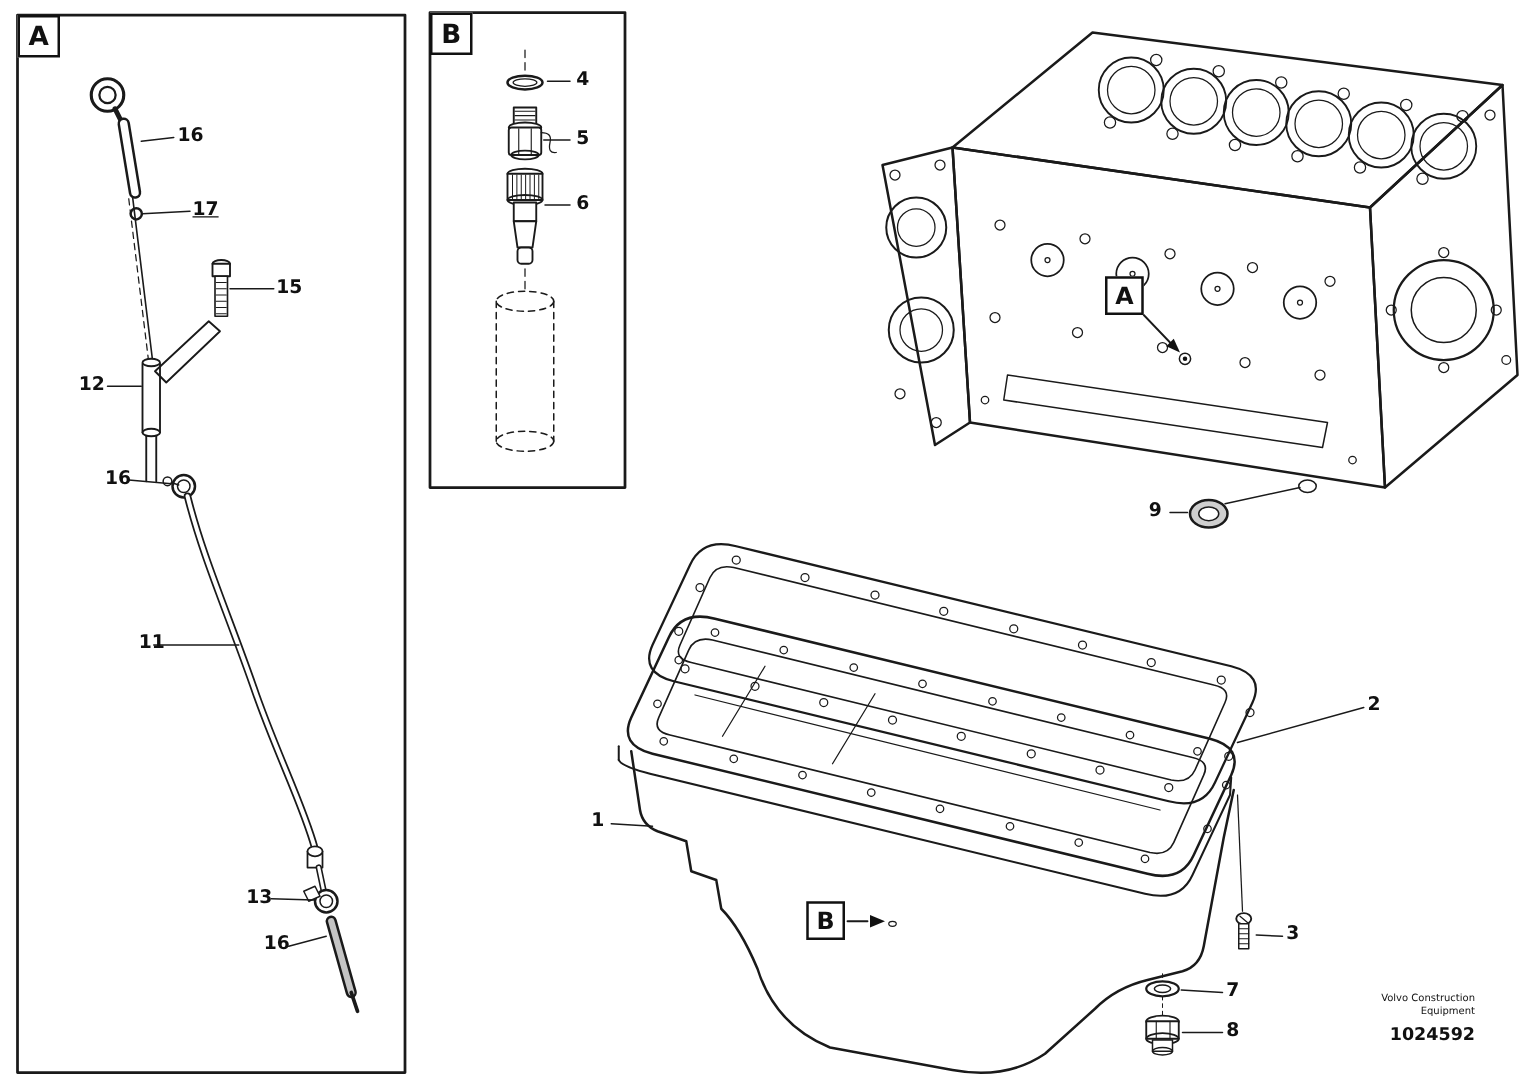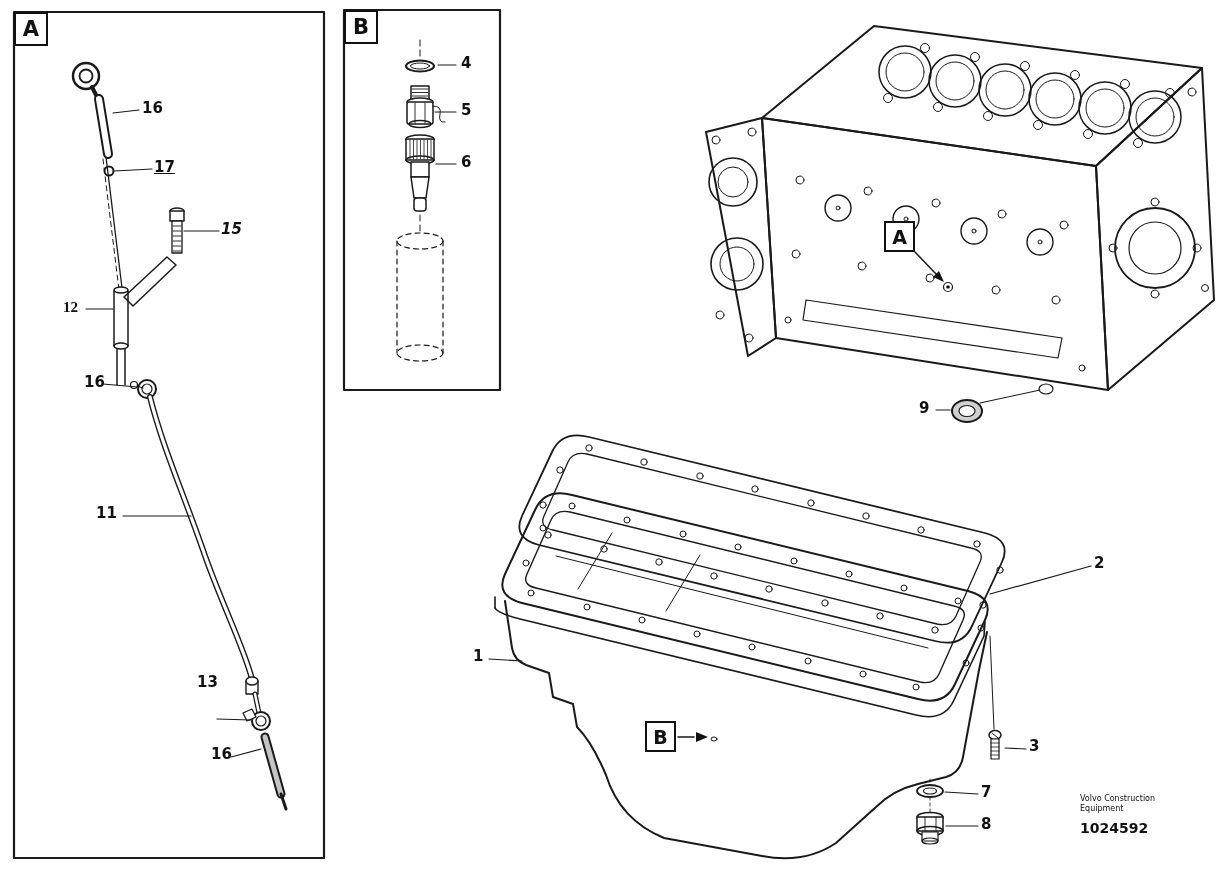--- a/index.html
+++ b/index.html
@@ -14,25 +14,25 @@
   }
   .callout-box {
     position:absolute; background:#fff; border:2px solid #111;
     display:flex; align-items:center; justify-content:center;
     font-weight:bold; box-sizing:border-box;
   }
   .panel-letter { width:34px; height:34px; font-size:21px; }
   .ref-letter { width:31px; height:31px; font-size:19px; }
   .footer-brand {
     position:absolute; left:1080px; top:794px; width:100px;
-    font-size:8px; text-align:left; line-height:1.3;
+    font-size:8px; text-align:right; line-height:1.3;
   }
   .footer-number {
     position:absolute; left:1080px; top:820px; width:100px;
-    font-size:14px; font-weight:bold; text-align:left;
+    font-size:14px; font-weight:bold; text-align:right;
   }
 </style>
 </head>
 <body>
 
 <div class="canvas">
 
   <svg class="linework" width="1221" height="871" viewBox="0 0 1221 871" fill="none" stroke="#1a1a1a" stroke-width="1.5" stroke-linecap="round" stroke-linejoin="round">
 
     <g>
@@ -377,25 +377,25 @@
   <span class="part-label" style="left:473px;  top:649px;">1</span>
   <span class="part-label" style="left:1094px; top:556px;">2</span>
   <span class="part-label" style="left:1029px; top:739px;">3</span>
   <span class="part-label" style="left:461px;  top:56px;">4</span>
   <span class="part-label" style="left:461px;  top:103px;">5</span>
   <span class="part-label" style="left:461px;  top:155px;">6</span>
   <span class="part-label" style="left:981px;  top:785px;">7</span>
   <span class="part-label" style="left:981px;  top:817px;">8</span>
   <span class="part-label" style="left:919px;  top:401px;">9</span>
   <span class="part-label" style="left:211px;  top:747px;">16</span>
-  <span class="part-label" style="left:96px;  top:506px;">11</span>
-  <span class="part-label" style="left:63px;   top:300px;font-family:Liberation Serif, serif;">12</span>
-  <span class="part-label" style="left:197px;  top:675px;text-align:center;">13</span>
+  <span class="part-label" style="left:111px;  top:506px;">11</span>
+  <span class="part-label" style="left:63px;   top:300px;">12</span>
+  <span class="part-label" style="left:197px;  top:710px;text-align:center;">13</span>
   <span class="part-label" style="left:84px;   top:375px;">16</span>
-  <span class="part-label" style="left:221px;  top:222px;font-style:italic;">15</span>
+  <span class="part-label" style="left:221px;  top:222px;">15</span>
   <span class="part-label" style="left:142px;  top:101px;">16</span>
   <span class="part-label" style="left:154px;  top:160px;text-decoration:underline;">17</span>
 
   <div class="footer-brand">
     <div>Volvo Construction</div>
     <div>Equipment</div>
   </div>
   <div class="footer-number">1024592</div>
 
 </div>

